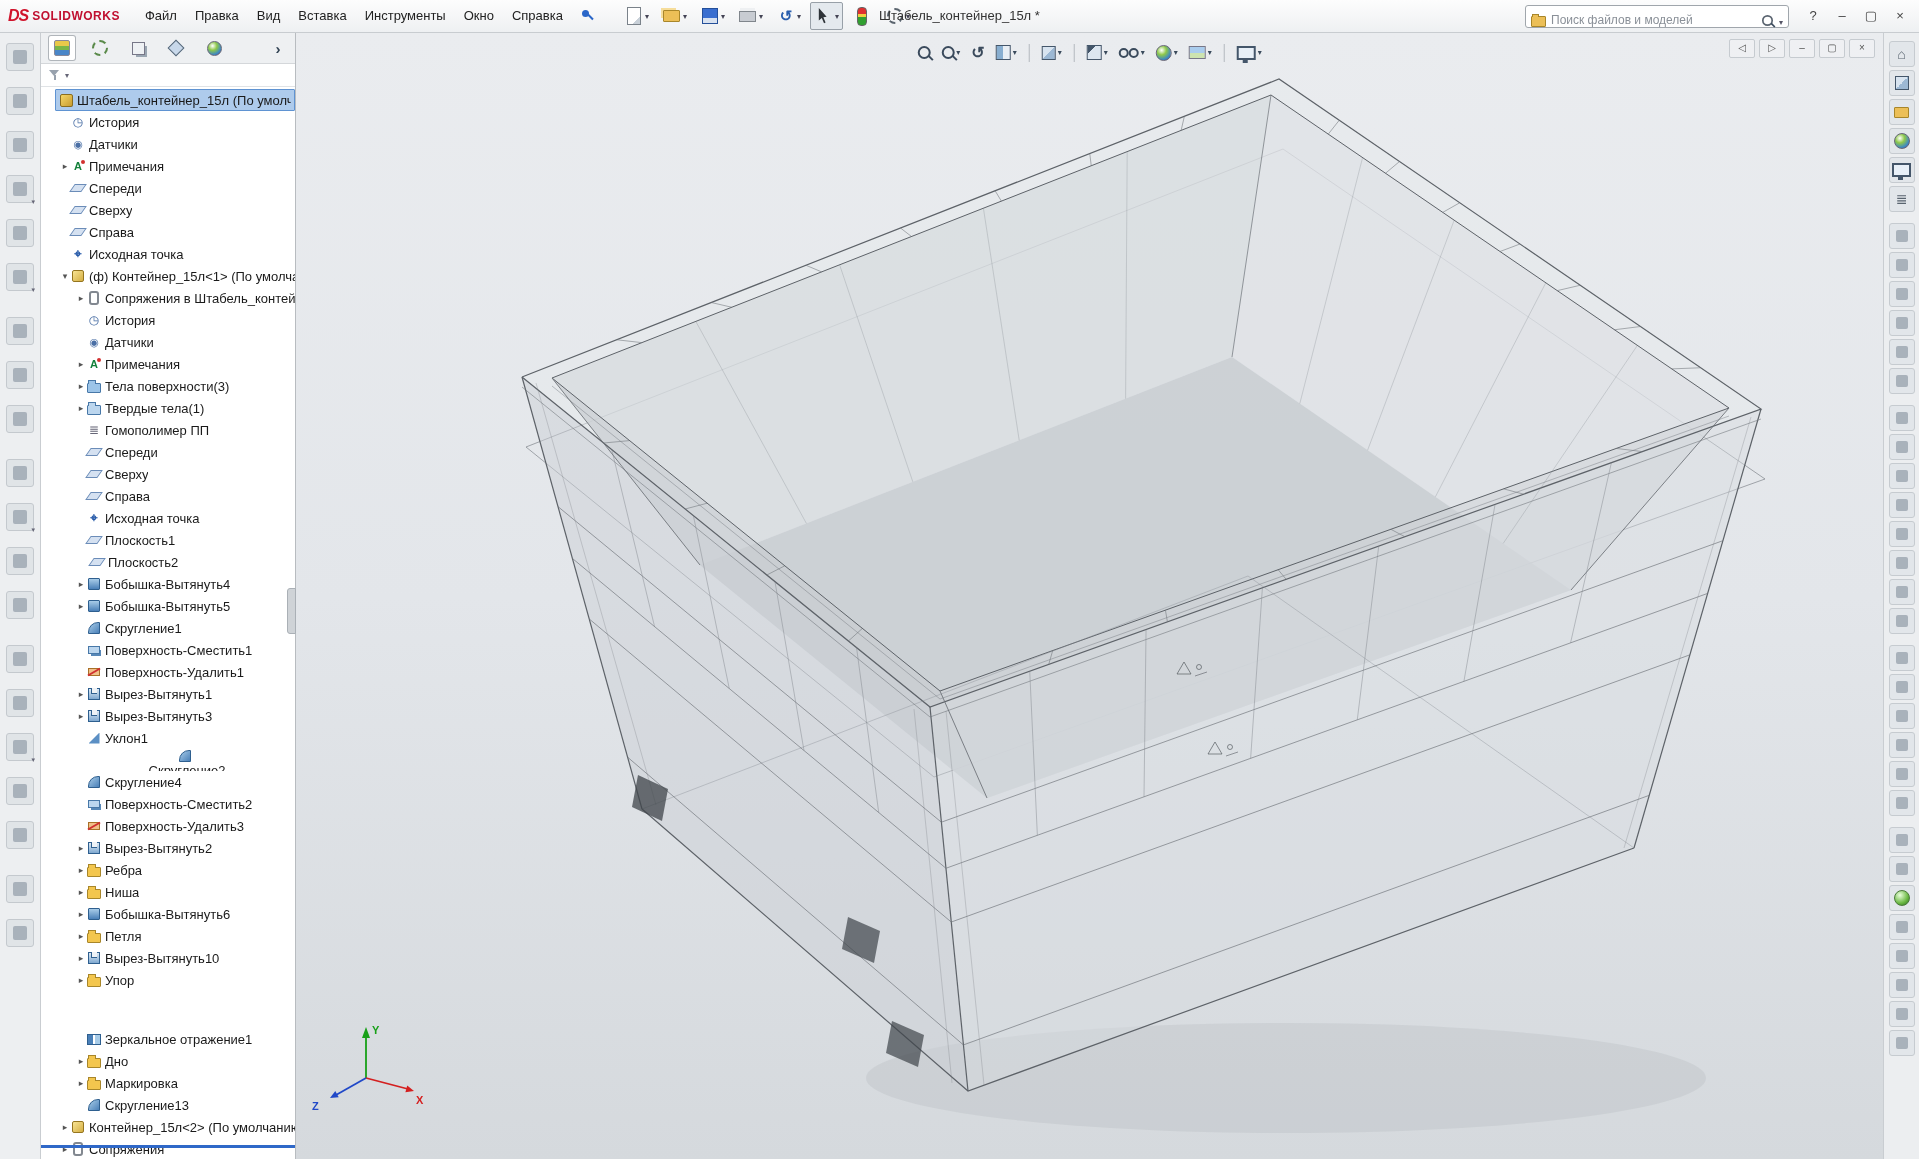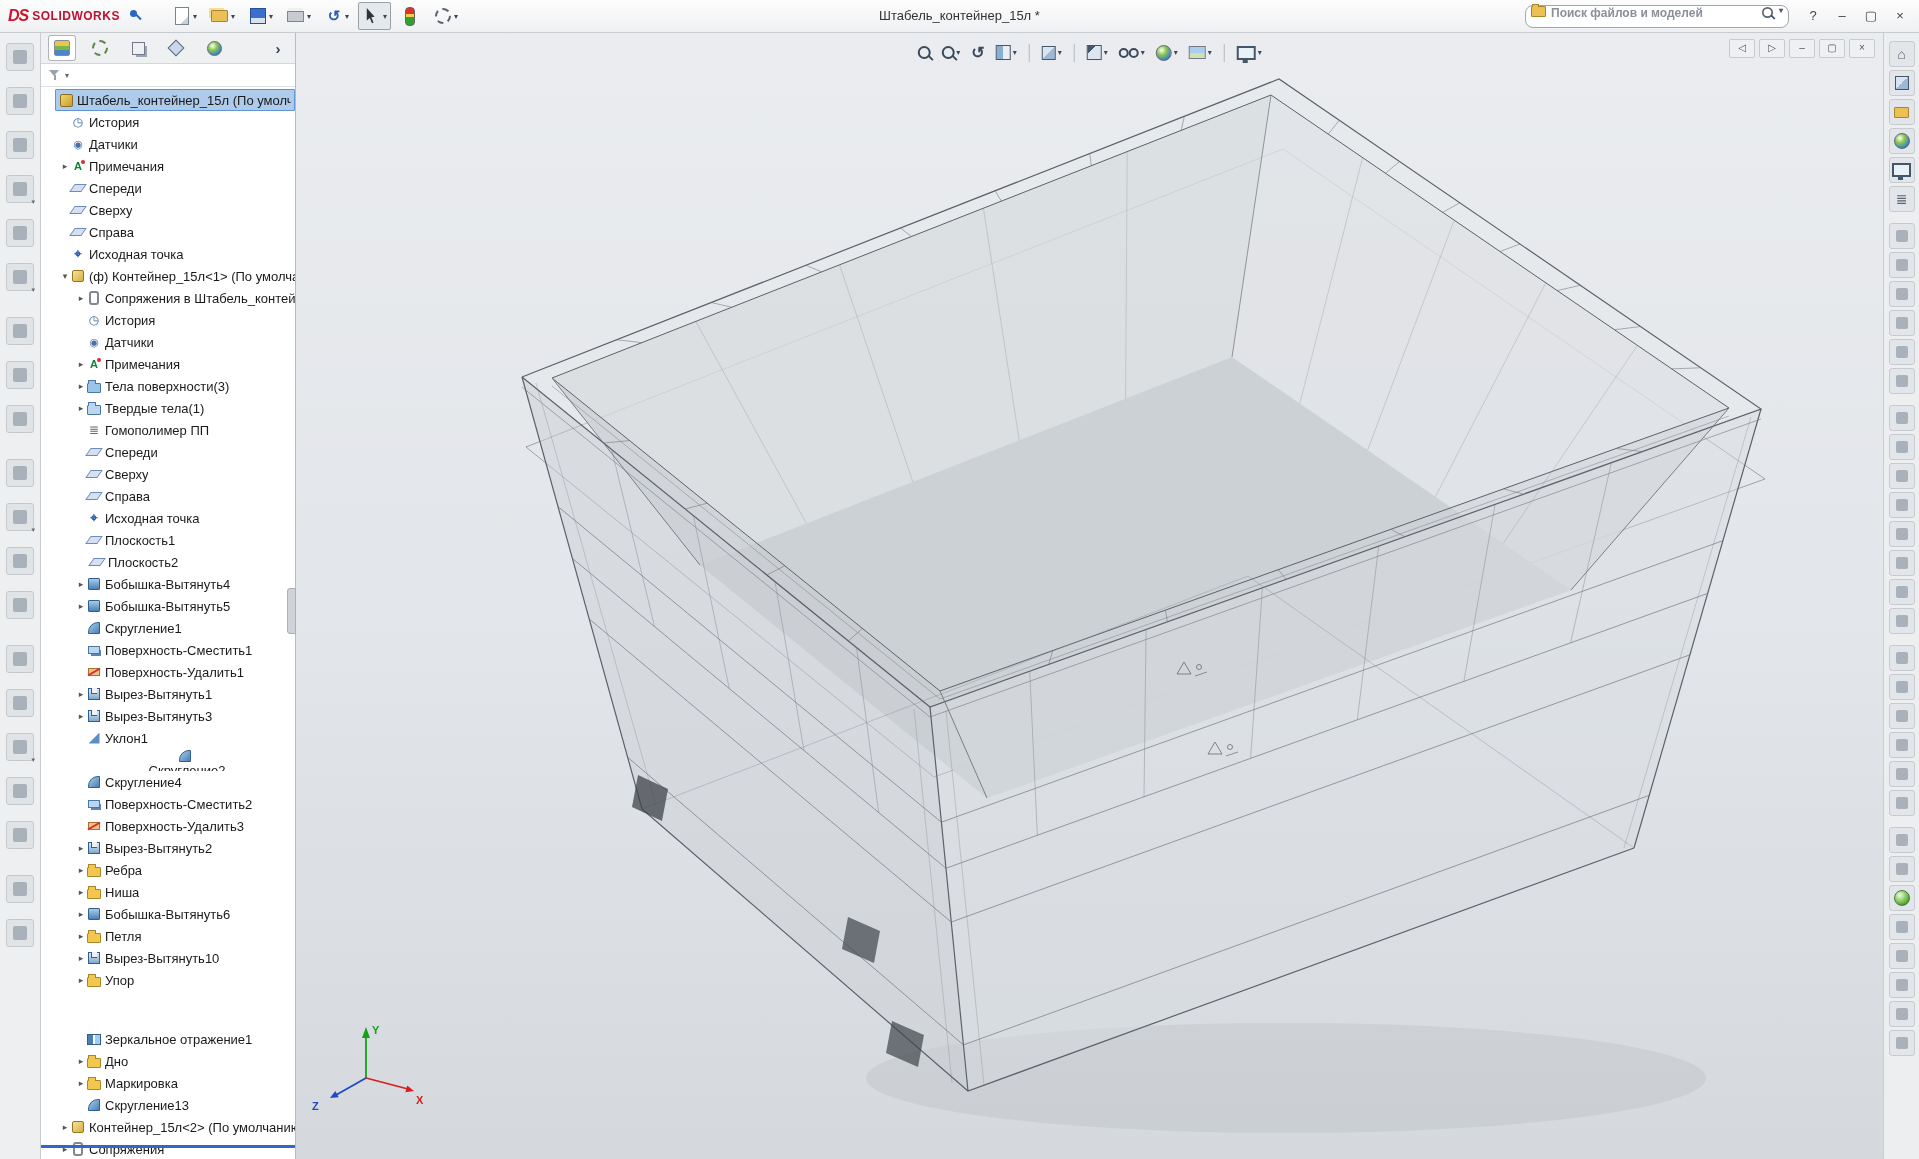--- a/index.html
+++ b/index.html
@@ -26,21 +26,21 @@
   .mi-save::before{content:"";width:14px;height:14px;background:#3a6fd0;border:1px solid #24509a;box-shadow:inset 0 -5px 0 #d8e2f0;}
   .mi-print::before{content:"";width:15px;height:9px;background:#c8ccd2;border:1px solid #80868c;box-shadow:0 -4px 0 -1px #eef0f2;}
   .mi-undo::before{content:"↺";font-size:15px;color:#2a5fae;font-weight:bold;}
   .mi-select::before{content:"";width:13px;height:16px;background:#2e3338;
      clip-path:polygon(10% 0,70% 55%,45% 58%,62% 90%,50% 96%,33% 62%,10% 78%);}
   .mi-rebuild::before{content:"";width:8px;height:17px;border-radius:4px;border:1px solid #666;
      background:linear-gradient(180deg,#e03030 0 35%,#f0d040 35% 55%,#30a030 55% 100%);}
   .mi-options::before{content:"";width:12px;height:12px;border:2px dashed #5a646e;border-radius:50%;}
   #doc-title{position:absolute;left:50%;top:0;transform:translateX(-50%);line-height:32px;color:#333;}
   #searchbox{position:absolute;right:130px;top:5px;width:252px;height:21px;background:#fff;border:1px solid #a0a6ac;
-             display:flex;align-items:flex-start;padding:0 5px;gap:5px;border-radius:8px;font-weight:bold;}
+             display:flex;align-items:flex-end;padding:0 5px;gap:5px;border-radius:3px;}
   .s-folder{width:13px;height:9px;background:#ecbf57;border:1px solid #a8862a;border-radius:1px;position:relative;flex:none;}
   .s-folder::before{content:"";position:absolute;left:0;top:-3px;width:5px;height:2px;background:#ecbf57;border:1px solid #a8862a;border-bottom:none;}
   .s-ph{color:#8a9098;font-size:12px;flex:1;white-space:nowrap;overflow:hidden;}
   .lens{position:relative;width:9px;height:9px;border:2px solid #3a4a5c;border-radius:50%;flex:none;}
   .lens::after{content:"";position:absolute;width:6px;height:2px;background:#3a4a5c;transform:rotate(45deg);right:-5px;bottom:-2px;}
   #searchbox .lens{border-color:#5a6470;transform:scale(.85);}
   .sdd{font-size:8px;color:#556;}
   #winbtns{position:absolute;right:6px;top:0;height:32px;display:flex;align-items:center;gap:3px;}
   .wb{width:26px;height:24px;text-align:center;line-height:24px;color:#444;font-size:13px;border-radius:2px;}
   
@@ -145,20 +145,21 @@
 </head>
 <body>
 
 <div id="app">
 
   <header id="menubar">
     <div class="logo">
       <span class="ds-mark">DS</span>
       <span class="brand">SOLIDWORKS</span>
     </div>
+    <nav id="menus"><span class="menu-item">Файл</span><span class="menu-item">Правка</span><span class="menu-item">Вид</span><span class="menu-item">Вставка</span><span class="menu-item">Инструменты</span><span class="menu-item">Окно</span><span class="menu-item">Справка</span></nav>
     <span class="pin"></span>
     <div id="quickbar">
         <span class="qb">
           <span class="mi mi-new"></span>
           <span class="qdd">▾</span>
         </span>
         <span class="qb">
           <span class="mi mi-open"></span>
           <span class="qdd">▾</span>
         </span>

